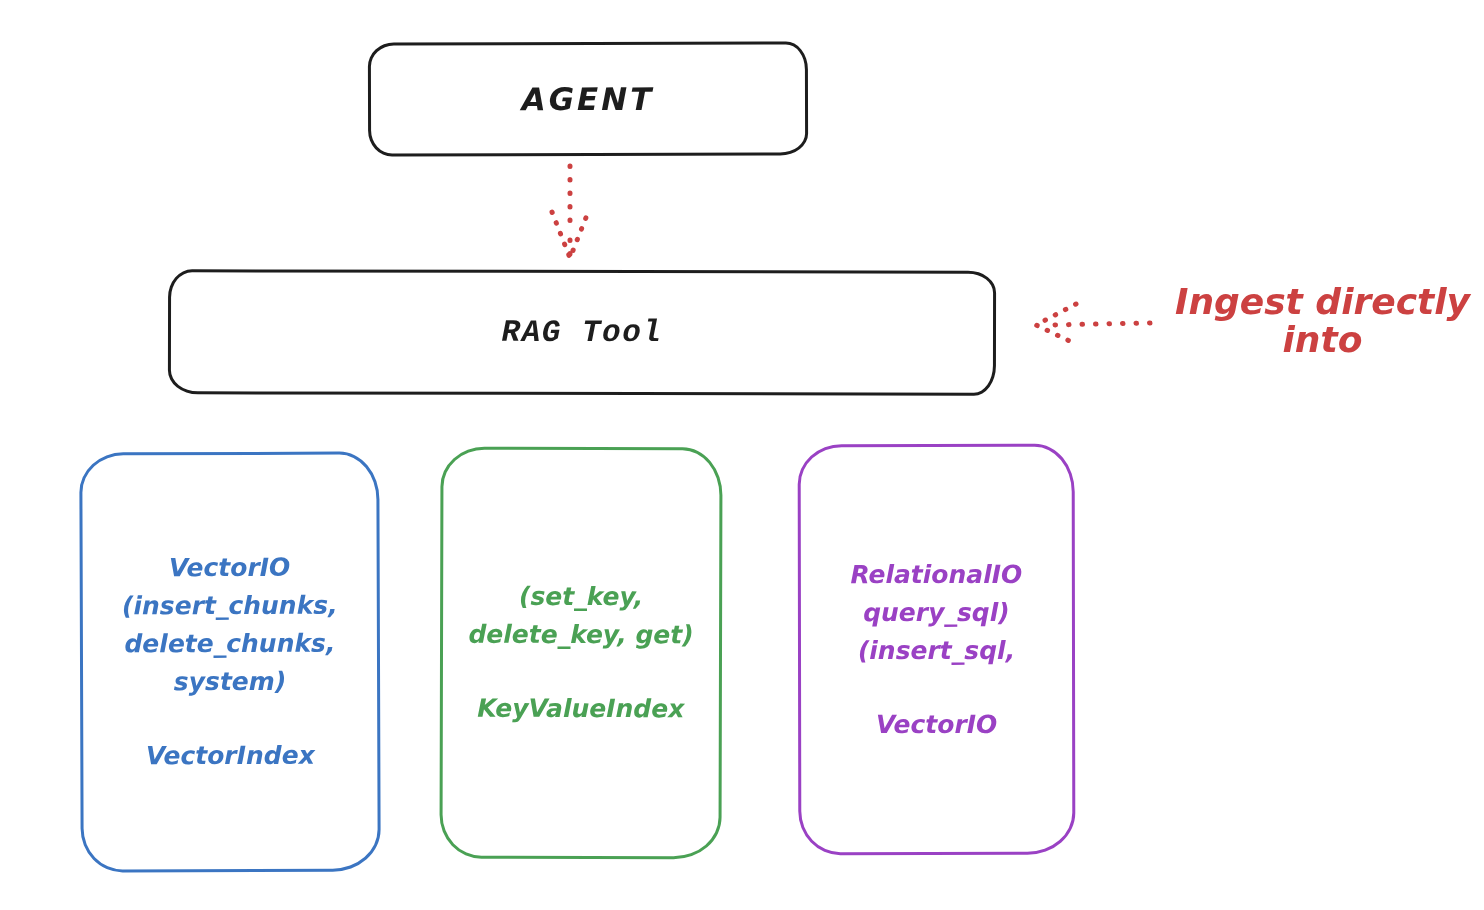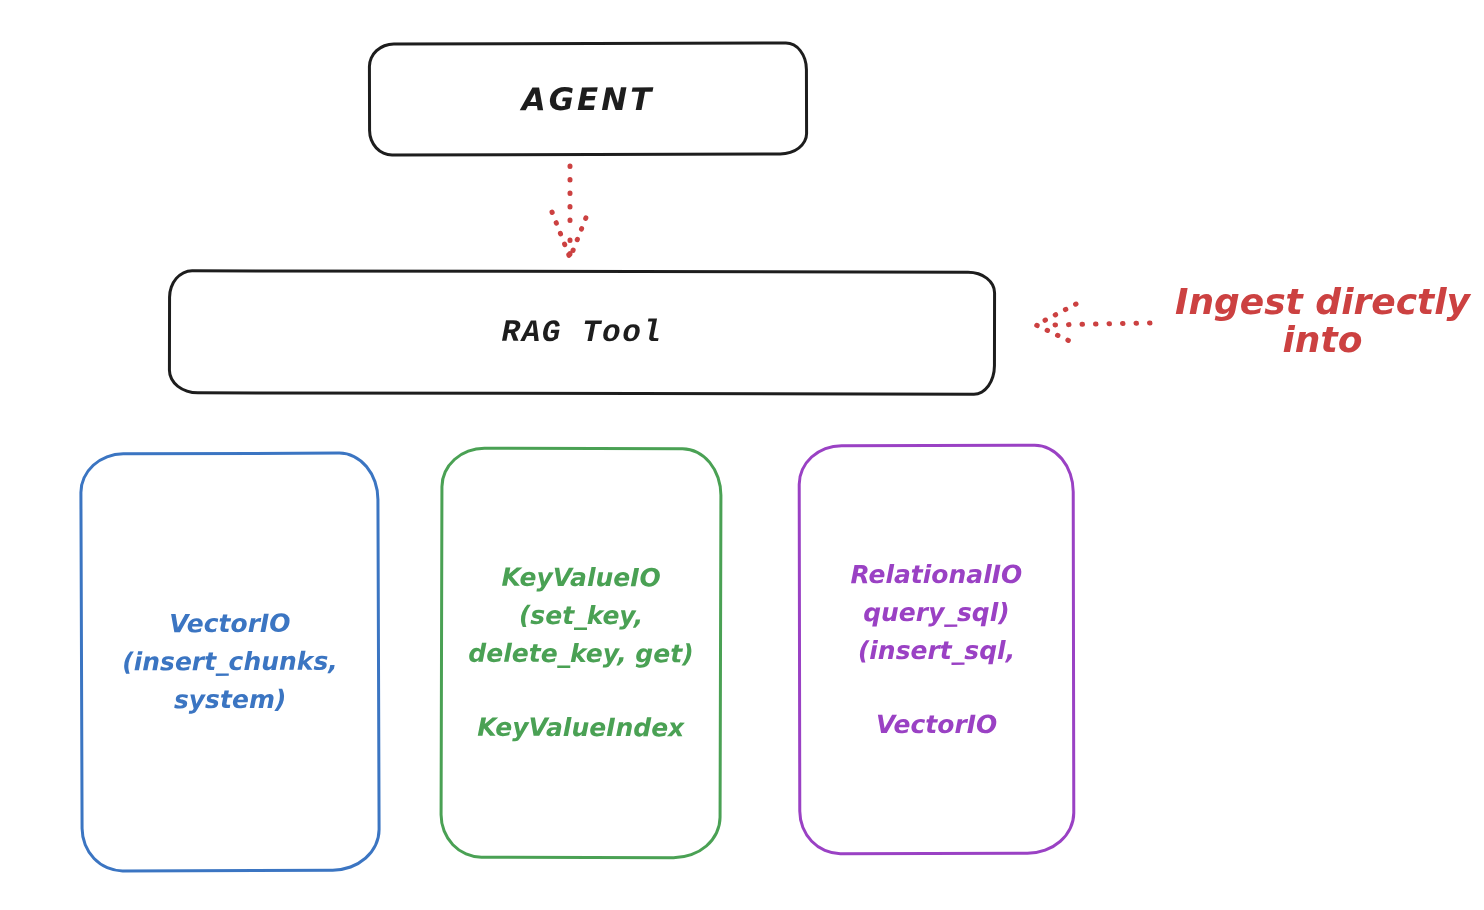--- a/index.html
+++ b/index.html
@@ -115,25 +115,26 @@
     <path class="head" d="M52 12 L12 33 L54 53"></path>
   </svg>
 
   <div class="annotation" style="--c: #cc4141;">
     <div>Ingest directly into</div>
   </div>
 
   <div class="io-box vector" style="--c: #3b75c2;">
     <div>VectorIO</div>
     <div>(insert_chunks,</div>
+    <div>delete_chunks,</div>
     <div>system)</div>
+    <div class="index-label">VectorIndex</div>
   </div>
 
   <div class="io-box keyval" style="--c: #4aa154;">
-    <div>KeyValueIO</div>
     <div>(set_key,</div>
     <div>delete_key, get)</div>
     <div class="index-label">KeyValueIndex</div>
   </div>
 
   <div class="io-box relational" style="--c: #9a41c4;">
     <div>RelationalIO</div>
     <div>query_sql)</div>
     <div>(insert_sql,</div>
     <div class="index-label">VectorIO</div>

